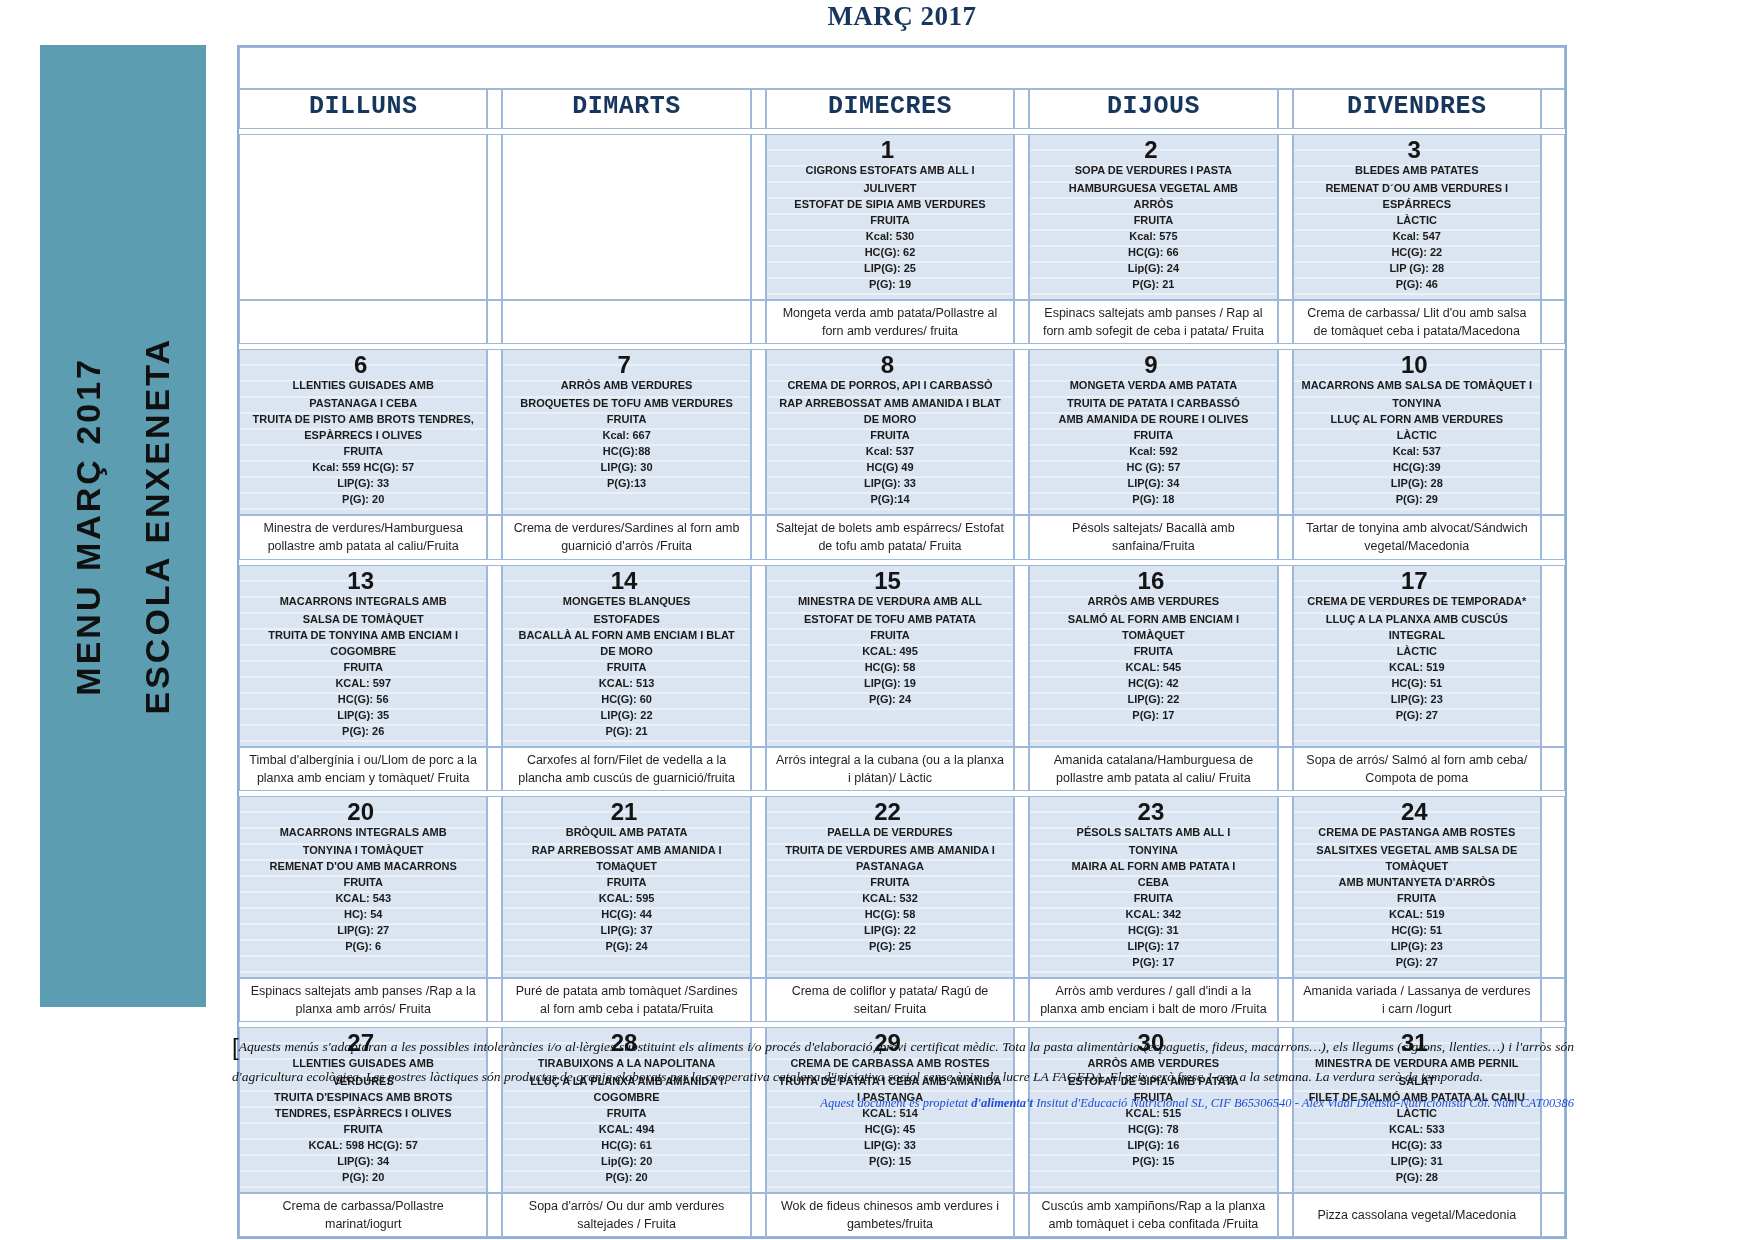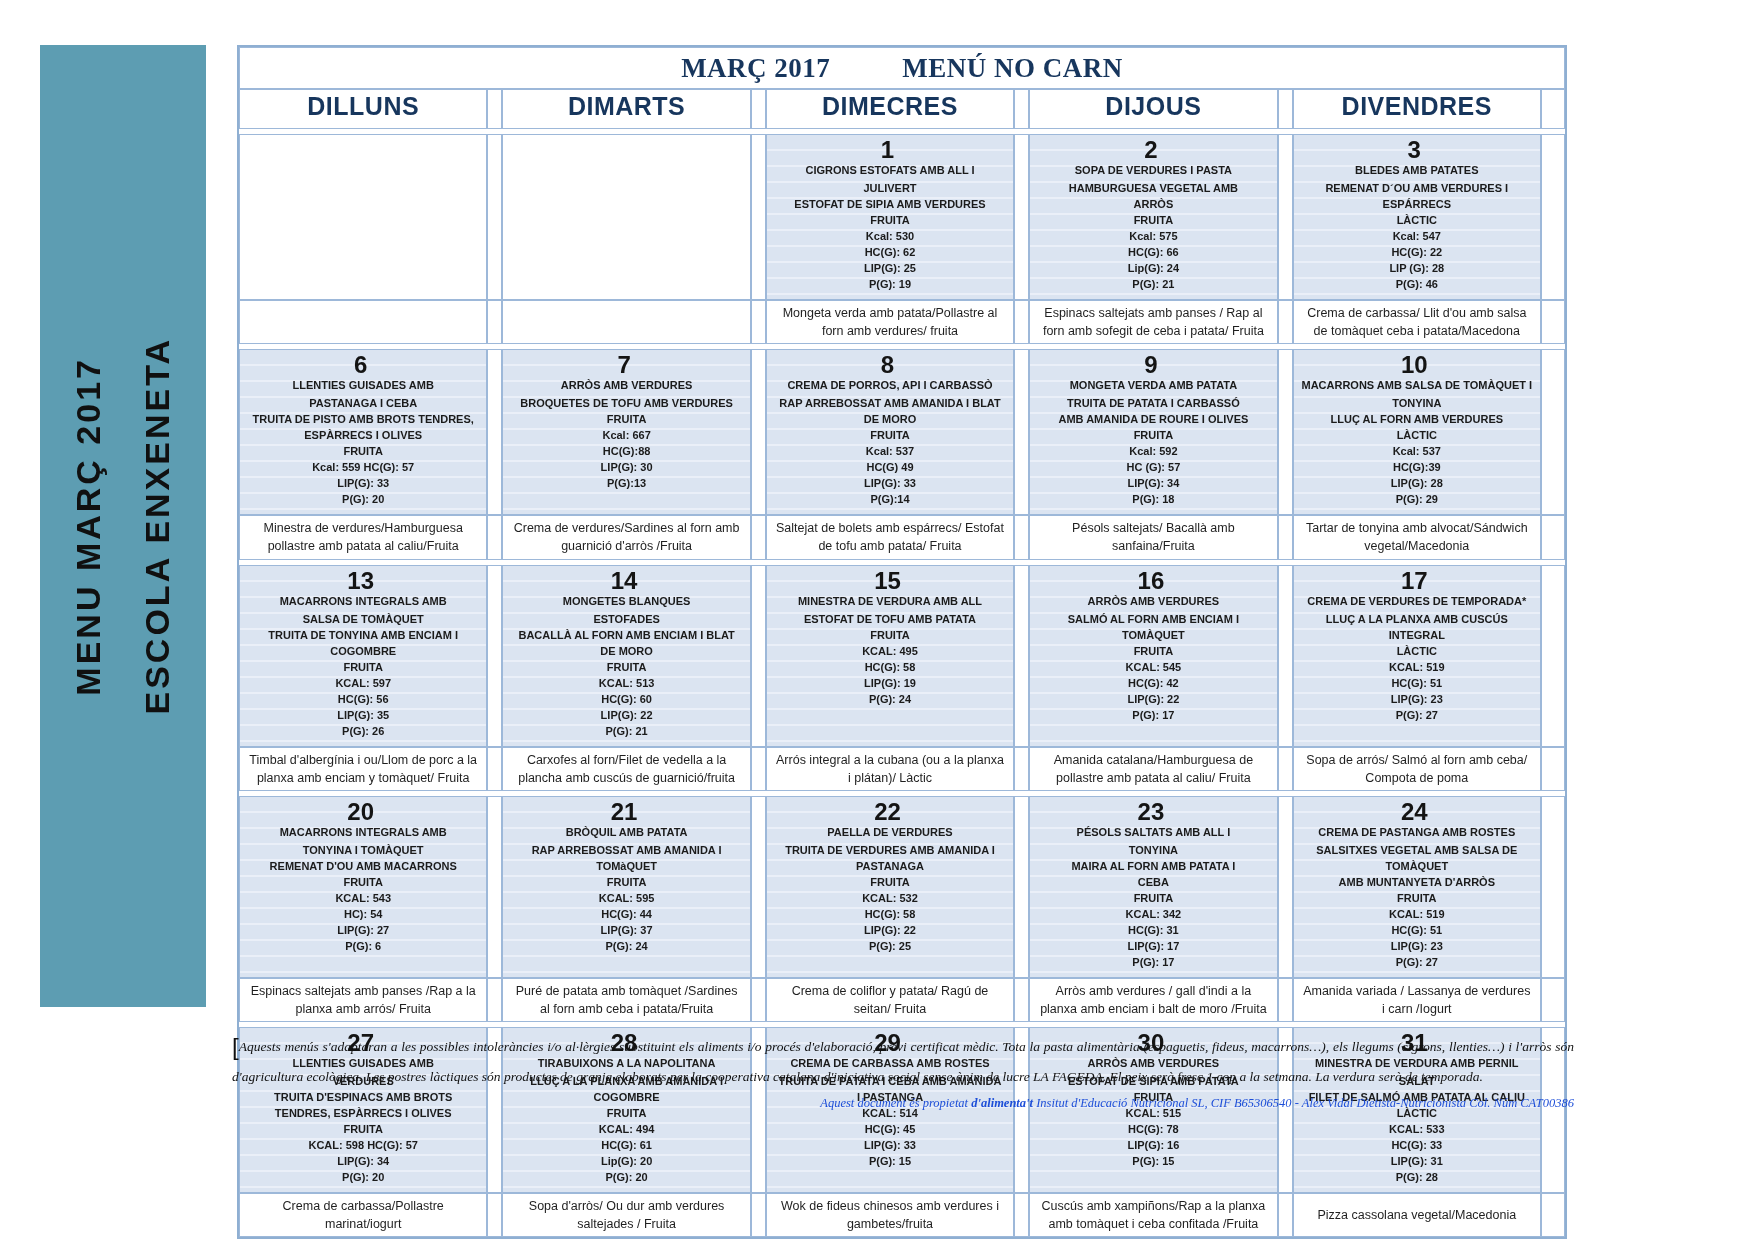--- a/index.html
+++ b/index.html
@@ -24,23 +24,24 @@
     border:2px solid var(--tbl-border,#8fafd2);background:#ffffff;
     box-sizing:border-box;
   }
   .band{display:grid;grid-template-columns:repeat(4, 1fr 15px) 1fr 24px;}
   .band-gap{height:5px;background:#ffffff;}
   .cellb{border:1px solid var(--tbl-line,#9db8d9);box-sizing:border-box;background:#fff;}
   .title-cell{
     grid-column:1 / -1;height:42px;display:flex;align-items:center;justify-content:center;gap:72px;
     font-family:"Liberation Serif",serif;font-weight:700;font-size:27px;color:var(--hdr-text,#17365d);
     letter-spacing:.5px;
+    flex-direction:column;
   }
   .day-header{
-    font-family:Liberation Sans, sans-serif;font-weight:700;font-size:25px;color:var(--hdr-text,#17365d);
+    font-family:Liberation Mono, monospace;font-weight:700;font-size:25px;color:var(--hdr-text,#17365d);
     text-align:center;padding:2px 0 7px;letter-spacing:.5px;
   }
   .spacer{background:#fff;}
   .endcol{background:#fff;}
   .menu-cell{
     text-align:center;padding:5px 5px 7px;min-height:118px;
   }
   .menu-cell.filled{
     background:repeating-linear-gradient(to bottom,
       #dbe4f1 0px,#dbe4f1 14px,#eaeff8 14px,#eaeff8 16px);

